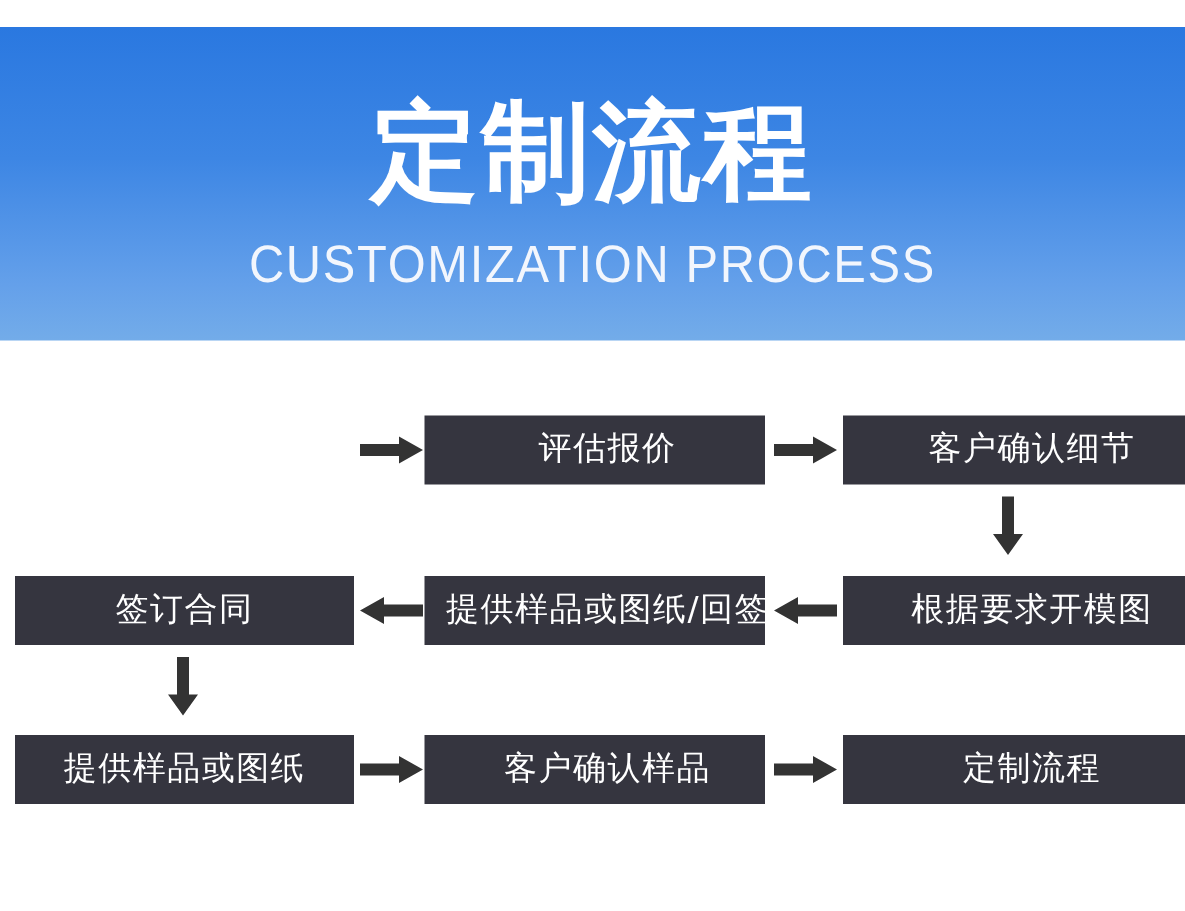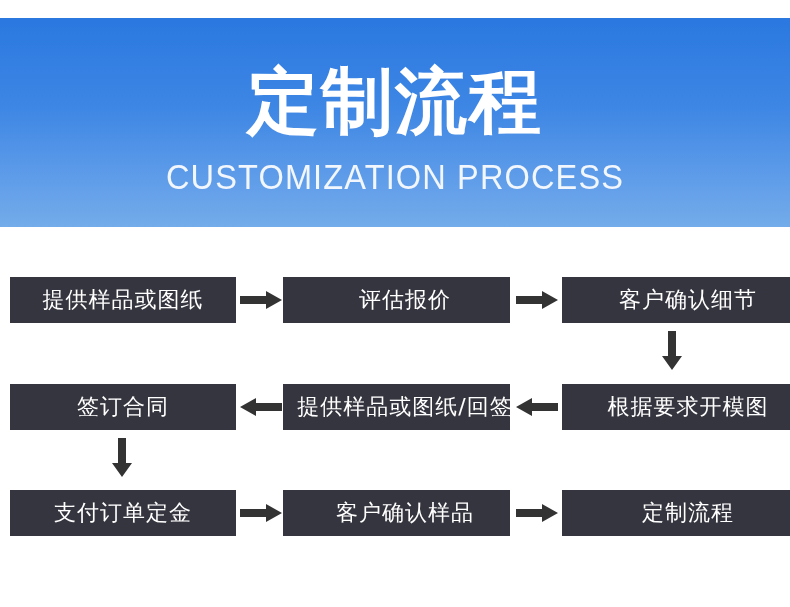--- a/index.html
+++ b/index.html
@@ -127,23 +127,20 @@
 <div class="page">
 
   <div class="banner">
     <div class="banner-title">定制流程</div>
     <div class="banner-subtitle">CUSTOMIZATION PROCESS</div>
   </div>
 
   <div class="flow">
 
     <div class="flow-row row-1">
-      <div class="box c1">
-        <span>提供样品或图纸</span>
-      </div>
       <div class="h-arrow a1">
         <svg width="46" height="20" viewBox="0 0 46 20">
           <path d="M2 6 H28 V1 L44 10 L28 19 V14 H2 Z" fill="#333333"></path>
         </svg>
       </div>
       <div class="box c2">
         <span>评估报价</span>
       </div>
       <div class="h-arrow a2">
         <svg width="46" height="20" viewBox="0 0 46 20">
@@ -184,21 +181,21 @@
     </div>
 
     <div class="v-arrow left-down">
       <svg width="22" height="42" viewBox="0 0 22 42">
         <path d="M7 1 H15 V26 H21 L11 40 L1 26 H7 Z" fill="#333333"></path>
       </svg>
     </div>
 
     <div class="flow-row row-3">
       <div class="box c1">
-        <span>支付订单定金</span>
+        <span>提供样品或图纸</span>
       </div>
       <div class="h-arrow a1">
         <svg width="46" height="20" viewBox="0 0 46 20">
           <path d="M2 6 H28 V1 L44 10 L28 19 V14 H2 Z" fill="#333333"></path>
         </svg>
       </div>
       <div class="box c2">
         <span>客户确认样品</span>
       </div>
       <div class="h-arrow a2">

